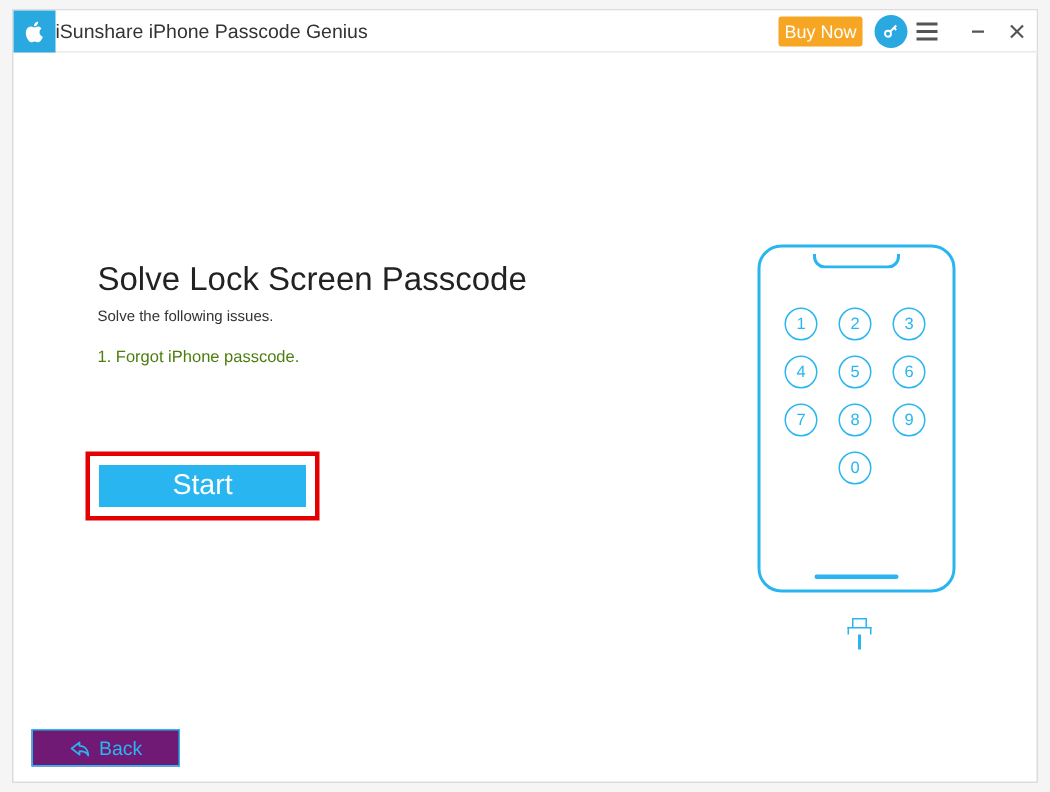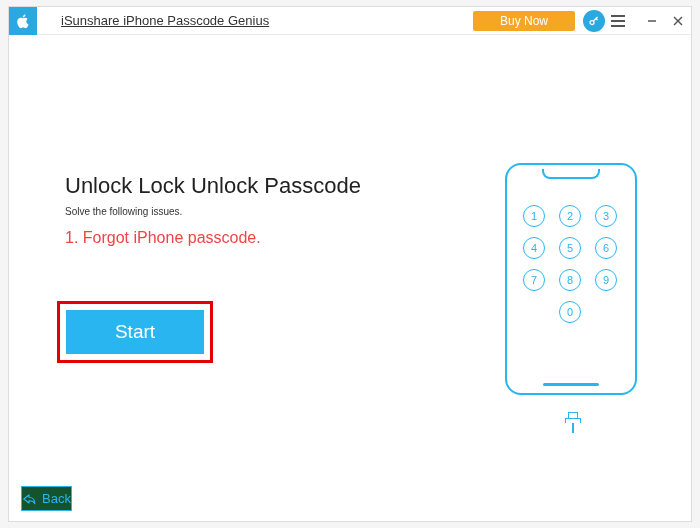--- a/index.html
+++ b/index.html
@@ -32,29 +32,28 @@
     height: 28px;
     background: #2aa9e0;
     display: flex;
     align-items: center;
     justify-content: center;
     color: #fff;
   }
   .app-title {
     font-size: 13px;
     color: #333;
-    margin-left: 24px;
+    margin-left: 0;
     flex: 1;
-    text-decoration: underline;
   }
   .buy-now {
     background: #f6a623;
     color: #fff;
     font-size: 12px;
-    padding: 3px 27px;
+    padding: 3px 4px;
     border-radius: 2px;
     cursor: pointer;
     margin-right: 8px;
   }
   .key-icon {
     width: 22px;
     height: 22px;
     border-radius: 50%;
     background: #2aa9e0;
     display: flex;
@@ -108,36 +107,36 @@
     position: absolute;
     left: 56px;
     top: 171px;
     font-size: 10px;
     color: #333;
   }
   .issues {
     position: absolute;
     left: 56px;
     top: 192px;
-    font-size: 16px;
-    color: #ef4444;
+    font-size: 11px;
+    color: #4d7c0f;
     line-height: 22px;
   }
   .start-wrap {
     position: absolute;
     left: 48px;
     top: 266px;
     border: 3px solid #e40000;
     padding: 6px;
   }
   .start-btn {
     background: #29b6f0;
     color: #fff;
     width: 138px;
-    height: 44px;
+    height: 28px;
     display: flex;
     align-items: center;
     justify-content: center;
     font-size: 19px;
     font-weight: 300;
     cursor: pointer;
   }
   .phone {
     position: absolute;
     right: 50px;
@@ -222,26 +221,26 @@
     height: 10px;
     background: #29b6f0;
   }
   .back-btn {
     position: absolute;
     left: 12px;
     bottom: 10px;
     border: 1px solid #29b6f0;
     color: #29b6f0;
     font-size: 13px;
-    padding: 4px 0;
+    padding: 4px 24px;
     display: flex;
     align-items: center;
     gap: 6px;
     cursor: pointer;
-    background: #14532d;
+    background: #701a75;
   }
   .back-btn svg { display: block; }
 </style>
 </head>
 <body>
 
 <div class="window">
   <div class="titlebar">
     <div class="app-icon">
       <svg width="16" height="16" viewBox="0 0 16 16" fill="white">
@@ -268,21 +267,21 @@
     </div>
     <div class="win-btn">
       <svg width="10" height="10">
           <line x1="1" y1="1" x2="9" y2="9" stroke="#555" stroke-width="1.5"></line>
           <line x1="9" y1="1" x2="1" y2="9" stroke="#555" stroke-width="1.5"></line>
         </svg>
     </div>
   </div>
 
   <div class="content">
-    <div class="main-heading">Unlock Lock Unlock Passcode</div>
+    <div class="main-heading">Solve Lock Screen Passcode</div>
     <div class="sub-heading">Solve the following issues.</div>
     <div class="issues">
       <div>1. Forgot iPhone passcode.</div>
     </div>
 
     <div class="start-wrap">
       <div class="start-btn">Start</div>
     </div>
 
     <div class="phone">

